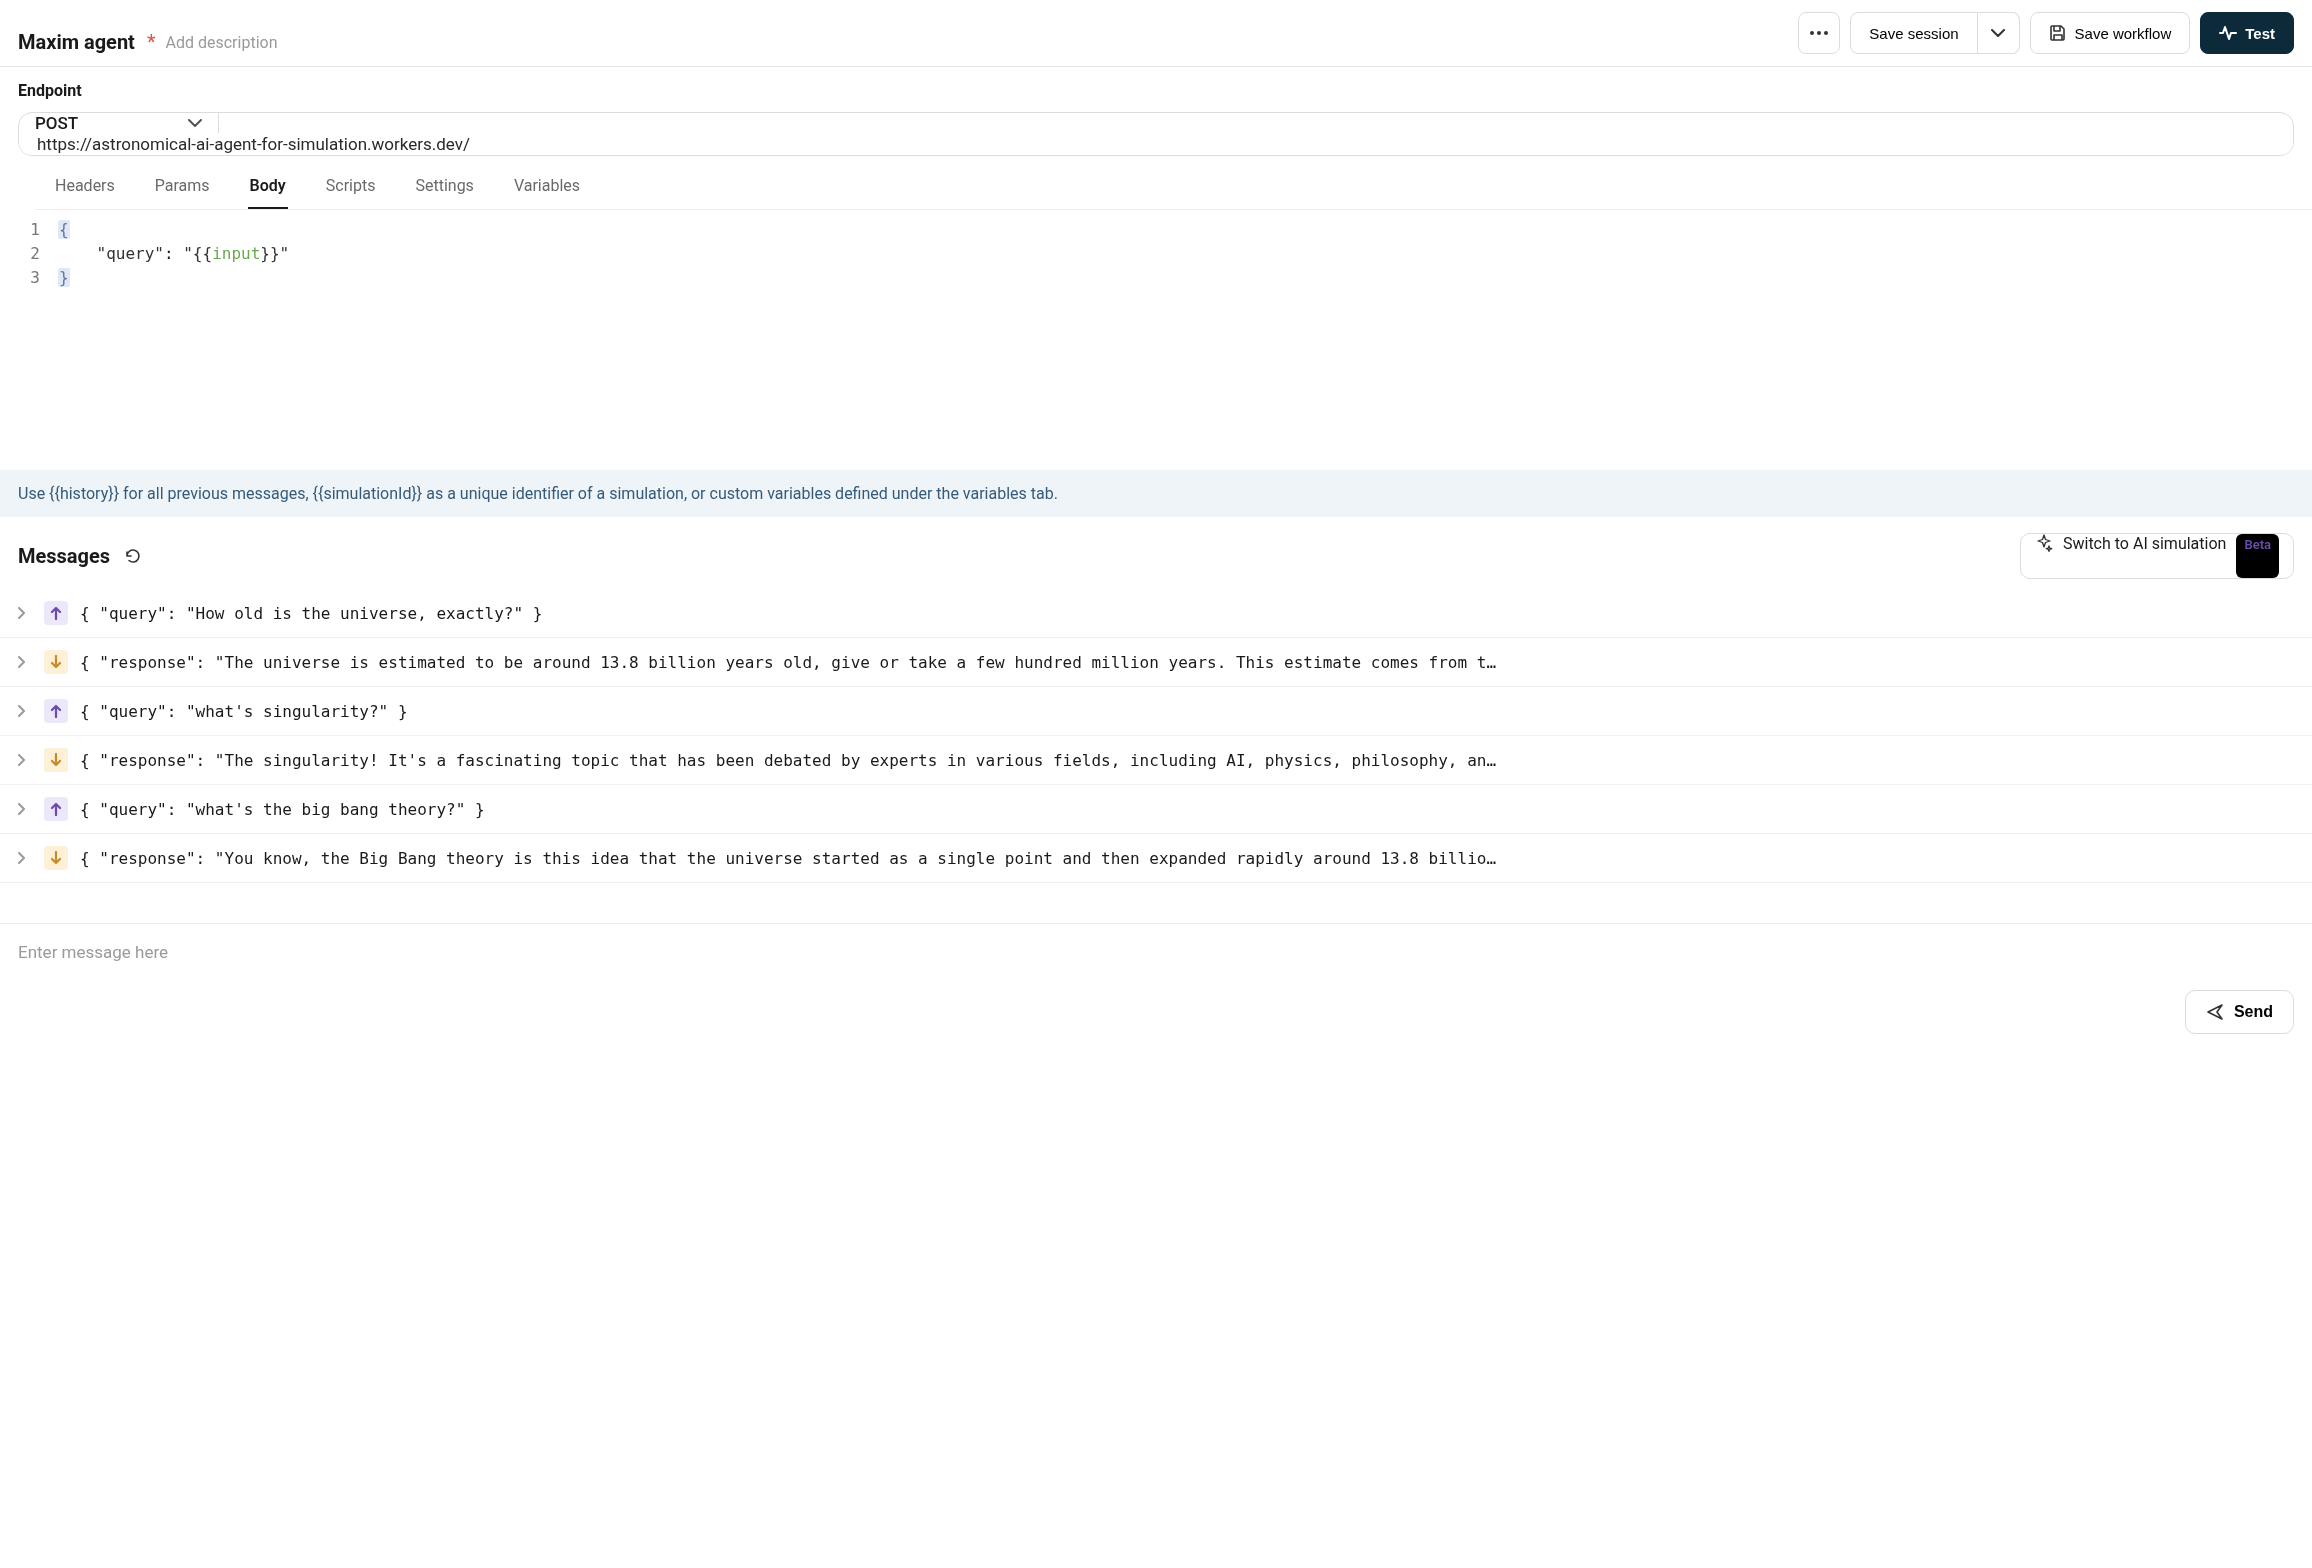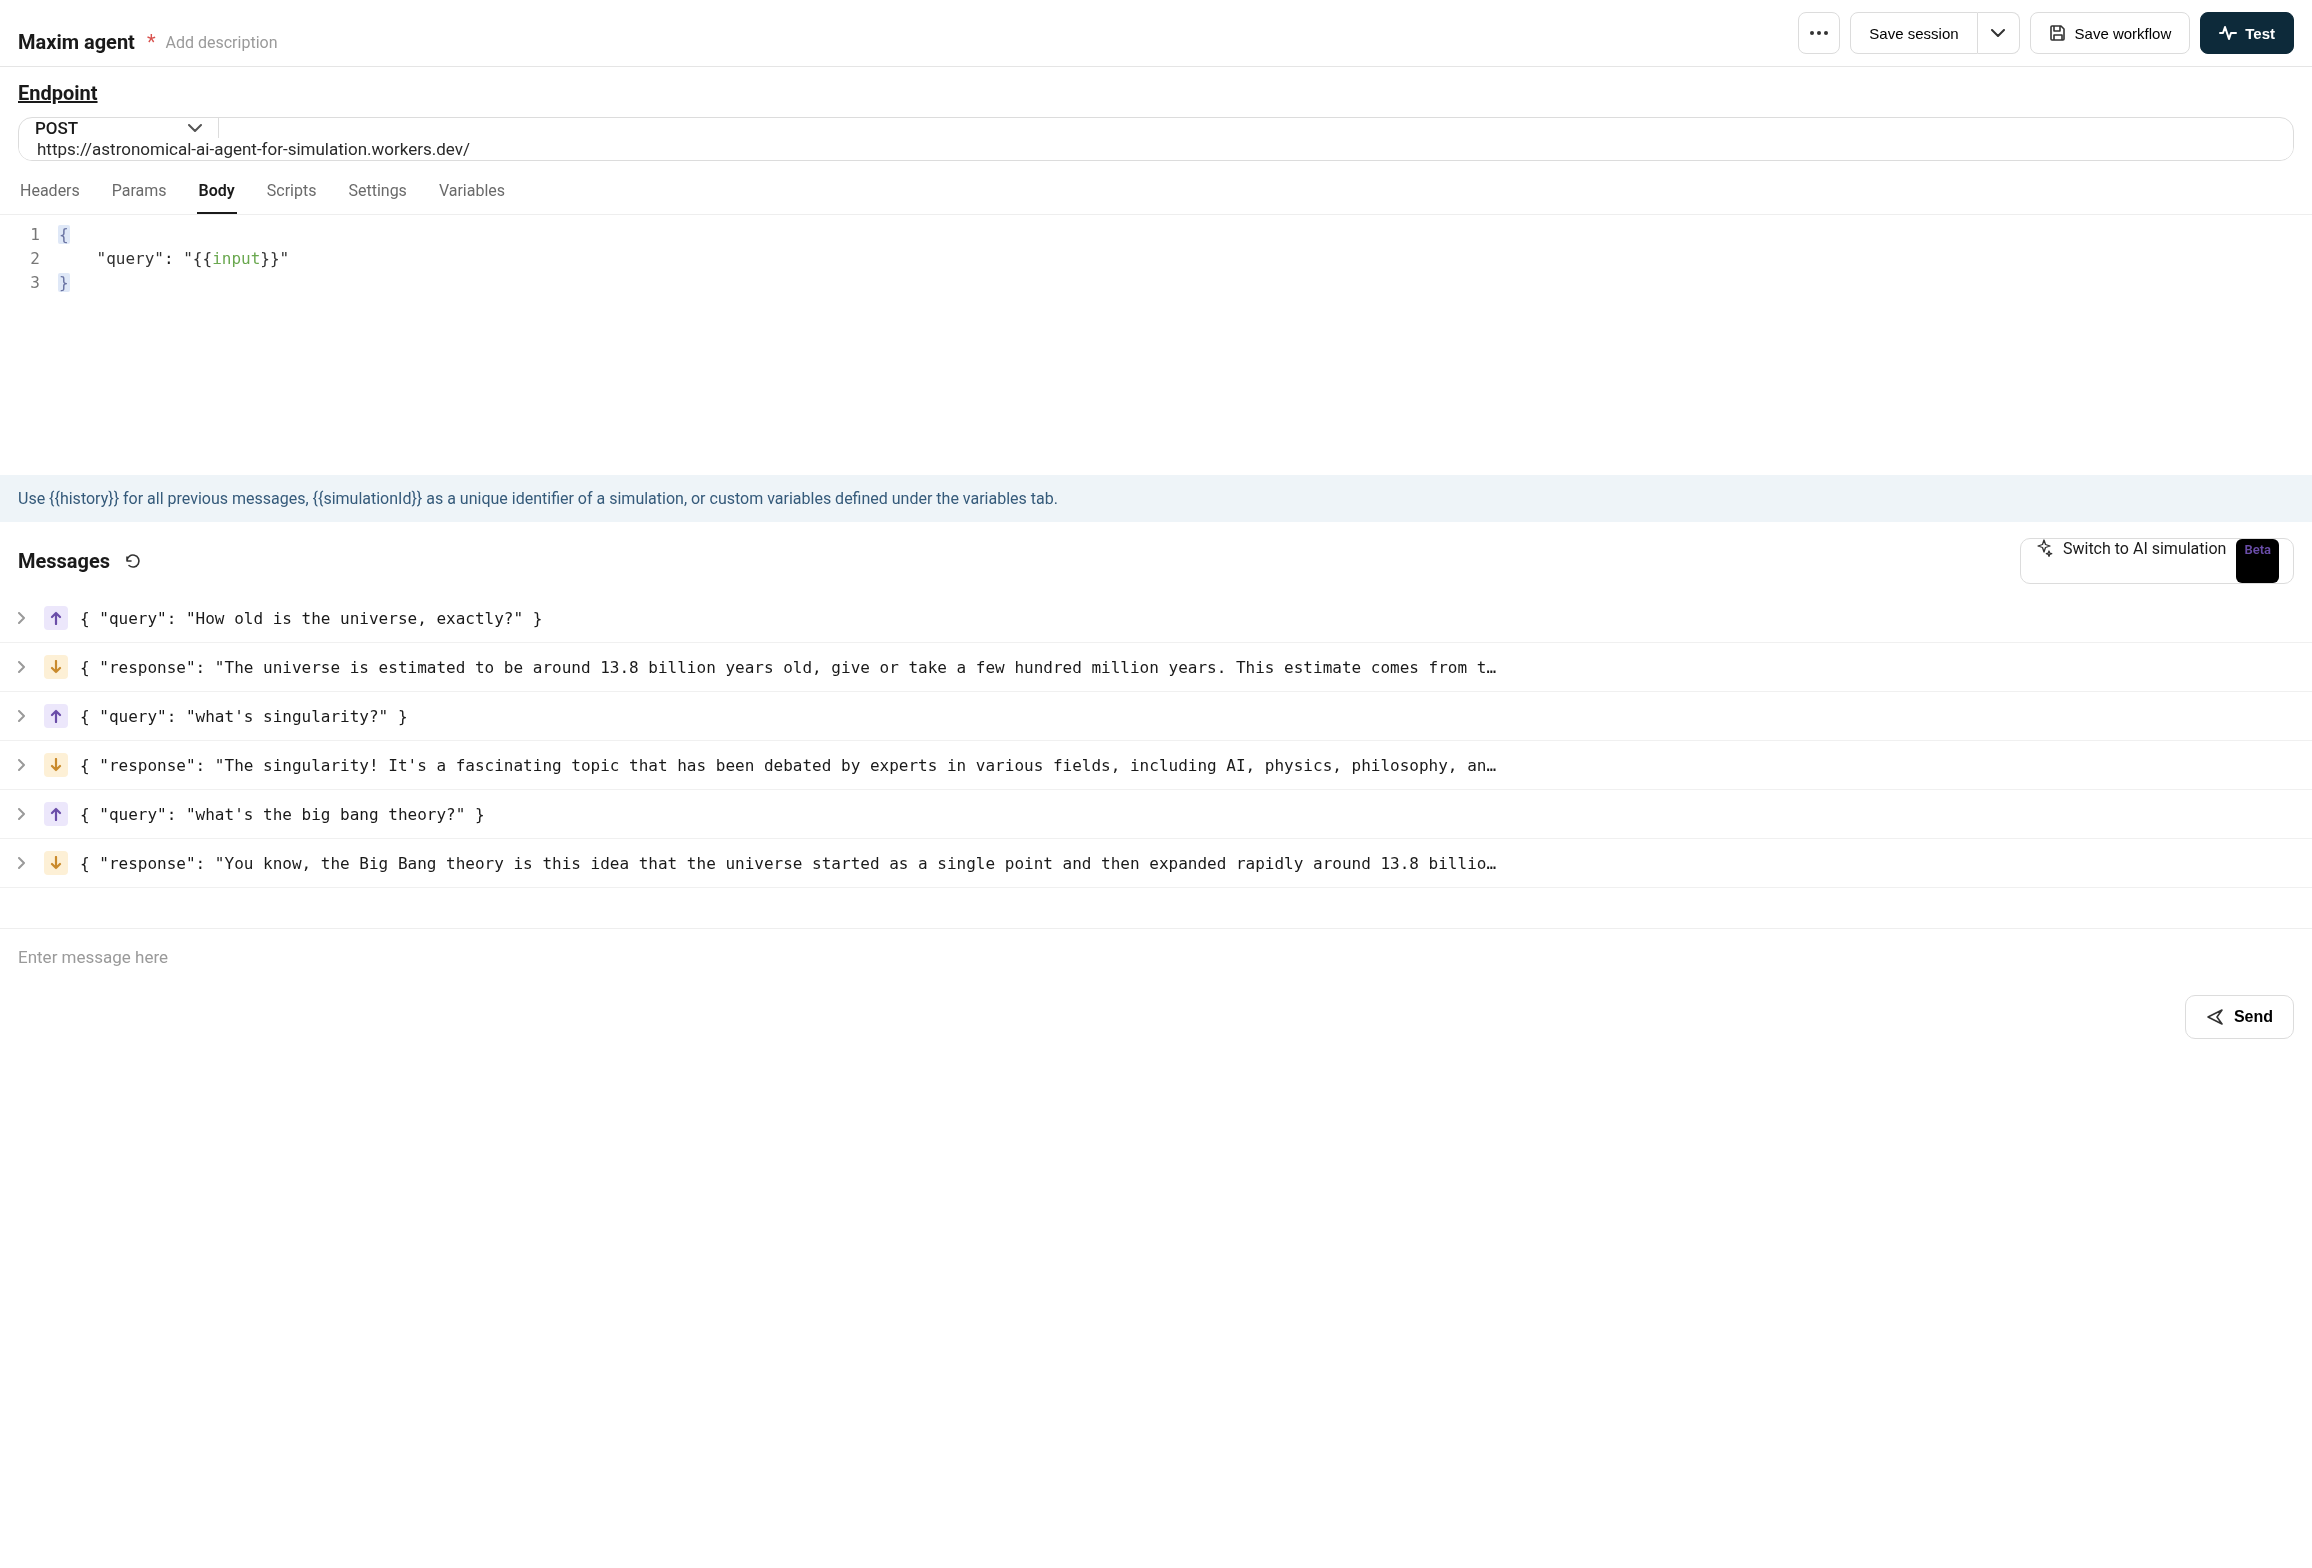--- a/index.html
+++ b/index.html
@@ -13,28 +13,28 @@
 
 .top-actions { margin-left: auto; display: flex; gap: 10px; align-items: center; }
 .icon-btn { width: 42px; height: 42px; border: 1px solid #dcdcdc; border-radius: 8px; background: #fff; display: flex; align-items: center; justify-content: center; cursor: pointer; }
 .btn { height: 42px; padding: 0 18px; border: 1px solid #dcdcdc; border-radius: 8px; background: #fff; display: flex; align-items: center; gap: 8px; cursor: pointer; font-size: 15px; font-weight: 500; }
 .btn-group { display: flex; }
 .btn-group .btn:first-child { border-top-right-radius: 0; border-bottom-right-radius: 0; }
 .btn-group .icon-btn { border-top-left-radius: 0; border-bottom-left-radius: 0; border-left: none; }
 .btn-primary { background: #0d2a3a; color: #fff; border-color: #0d2a3a; font-weight:600;}
 
 .section { padding: 14px 18px 6px; }
-.section-title { font-weight: 700; font-size: 20px; text-decoration: underline; }
+.section-title { font-weight: 700; font-size: 16px; }
 
 .endpoint-row { padding: 6px 18px 0; }
 .endpoint-box { display: flex; border: 1px solid #dcdcdc; border-radius: 14px; overflow: hidden; height: 44px; flex-direction: column; }
 .method-select { display: flex; align-items: center; justify-content: space-between; padding: 0 16px; width: 200px; border-right: 1px solid #dcdcdc; font-size: 17px; font-weight: 500; cursor: pointer; }
 .url-input { flex: 1; border: none; padding: 0 18px; font-size: 17px; outline: none; font-family: inherit; color:#2a2a2a;}
 
-.tabs { display: flex; gap: 28px; padding: 12px 18px 0; border-bottom: 1px solid #eee; }
+.tabs { display: flex; gap: 36px; padding: 12px 18px 0; border-bottom: 1px solid #eee; margin-left: 35px; }
 .tab { padding: 8px 2px 12px; font-size: 16px; color: #6a6a6a; cursor: pointer; }
 .tab.active { color: #1a1a1a; font-weight: 600; border-bottom: 2px solid #1a1a1a; }
 
 .code-editor { font-family: ui-monospace, Menlo, Consolas, monospace; font-size: 16px; padding: 10px 18px; min-height: 260px; position: relative; }
 .code-line { display: flex; min-height: 24px; }
 .gutter { width: 40px; text-align: right; padding-right: 18px; color: #777; user-select: none; }
 .code-text { white-space: pre; }
 .brace { background: #dfe8f7; border-radius: 2px; padding: 0 1px; color:#6a74a3; }
 .var { color: #6aa84f;}
 .str-key { color: #333; }

